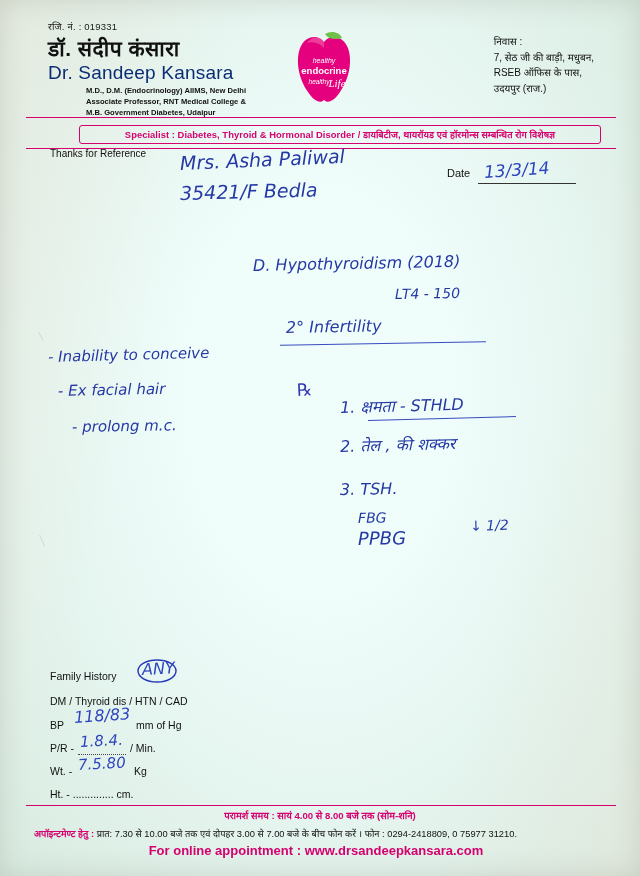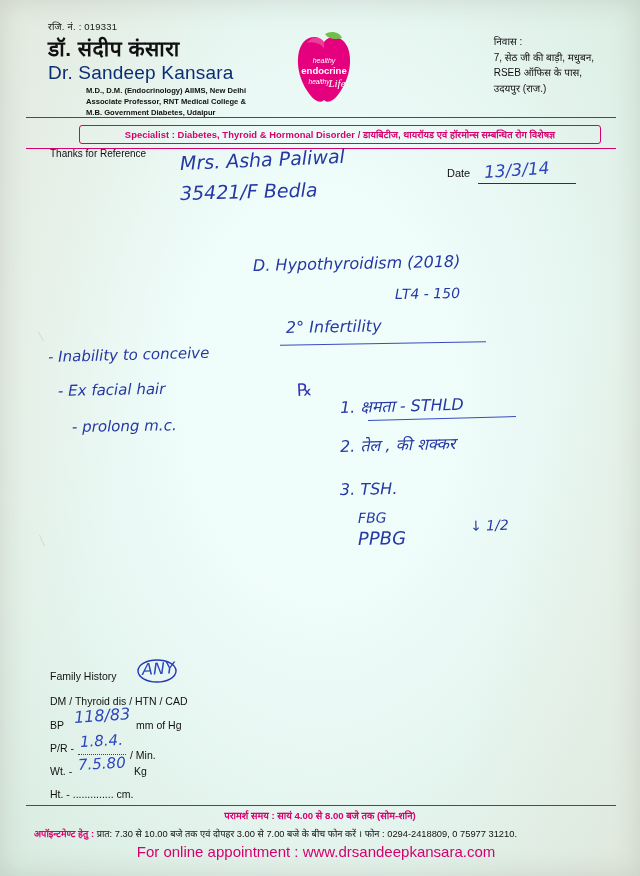--- a/index.html
+++ b/index.html
@@ -206,22 +206,22 @@
     font-size: 9.3px;
     color: #111;
     white-space: nowrap;
   }
   .footer-line2 .pink { color: #d6006f; font-weight: bold; }
   .footer-line3 {
     position: absolute;
     left: 0; right: 8px;
     top: 843px;
     text-align: center;
-    font-size: 15px;
-    font-weight: normal;
+    font-size: 13px;
+    font-weight: bold;
     color: #d6006f;
   }
 
   .scan-artifact {
     position: absolute;
     background: rgba(160,155,140,0.25);
     pointer-events: none;
   }
 </style>
 </head>
@@ -308,21 +308,21 @@
 
   <div class="field" style="left:50px; top:695px;">DM / Thyroid dis / HTN / CAD</div>
 
   <div class="field" style="left:50px; top:719px;">BP</div>
   <div class="hw ink2" style="left:74px; top:708px; font-size:16px; transform: rotate(-4deg);">118/83</div>
   <div class="field" style="left:136px; top:719px;">mm of Hg</div>
 
   <div class="field" style="left:50px; top:742px;">P/R -</div>
   <div class="hw ink2" style="left:80px; top:733px; font-size:15px; transform: rotate(-3deg);">1.8.4.</div>
   <div class="dotline" style="left:78px; top:754px; width:48px;"></div>
-  <div class="field" style="left:130px; top:742px;margin-top:7px;">/ Min.</div>
+  <div class="field" style="left:130px; top:742px;">/ Min.</div>
 
   <div class="field" style="left:50px; top:765px;">Wt. -</div>
   <div class="hw ink2" style="left:78px; top:756px; font-size:15px; transform: rotate(-3deg);">7.5.80</div>
   <div class="field" style="left:134px; top:765px;">Kg</div>
 
   <div class="field" style="left:50px; top:788px;">
     <span>Ht.  -</span>
     <span>..............</span>
     <span>cm.</span>
   </div>

